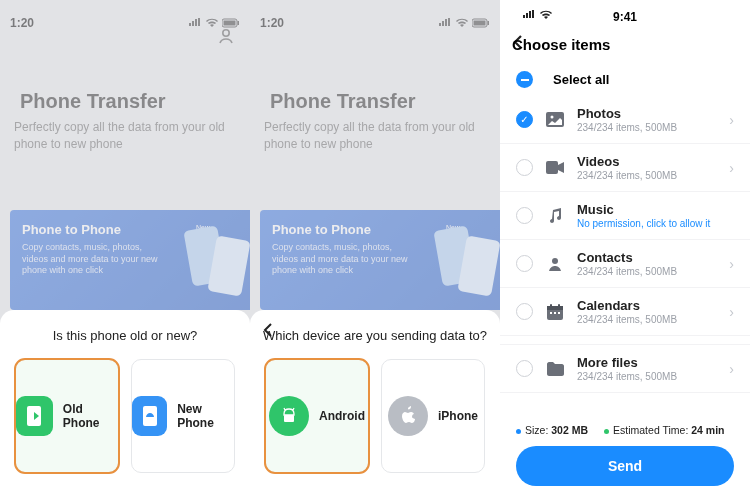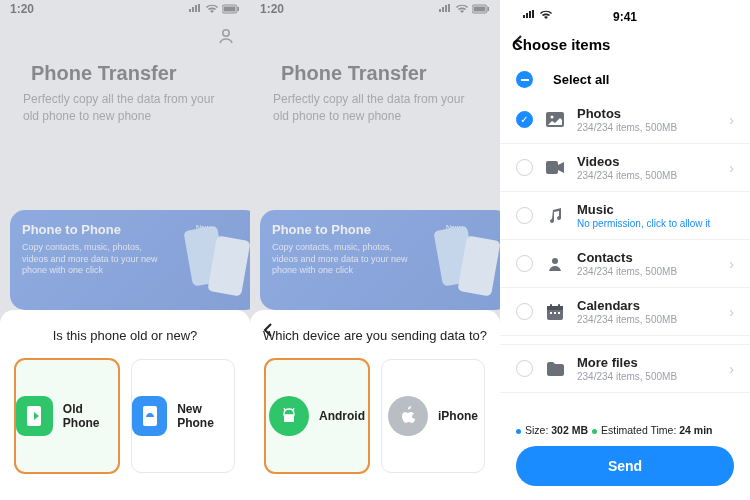--- a/index.html
+++ b/index.html
@@ -1,26 +1,26 @@
 <!DOCTYPE html>
 <html><head>
 <meta charset="utf-8">
 <style>
 *{margin:0;padding:0;box-sizing:border-box;font-family:-apple-system,BlinkMacSystemFont,"Segoe UI",sans-serif}
 body{width:750px;height:500px;display:flex;background:#fff;overflow:hidden}
 .panel{height:500px;position:relative;overflow:hidden}
 .p1,.p2{width:250px;background:#e9ebee}
 .p3{width:250px;background:#fff;display:flex;flex-direction:column}
 .dim{position:absolute;inset:0;background:rgba(220,220,224,.55);z-index:5;pointer-events:none}
-.status{display:flex;justify-content:space-between;align-items:center;padding:2px 10px;font-size:12px;font-weight:600}
+.status{display:flex;justify-content:space-between;align-items:center;padding:16px 10px;font-size:12px;font-weight:600}
 .status-icons{display:flex;gap:3px;align-items:center}
 .profile{position:absolute;top:26px;right:14px}
-.title{font-size:20px;font-weight:700;color:#222;padding:44px 31px 6px}
-.sub{font-size:12px;color:#666;padding:0 23px;line-height:1.4}
-.promo{position:absolute;top:210px;left:10px;right:-10px;height:100px;background:linear-gradient(135deg,#2f6fe0,#1a56c7);border-radius:15px;padding:12px;overflow:hidden}
+.title{font-size:20px;font-weight:700;color:#222;padding:44px 20px 6px}
+.sub{font-size:12px;color:#666;padding:0 14px;line-height:1.4}
+.promo{position:absolute;top:210px;left:10px;right:-10px;height:100px;background:linear-gradient(135deg,#2f6fe0,#1a56c7);border-radius:4px;padding:12px;overflow:hidden}
 .promo h3{color:#fff;font-size:13px;font-weight:600;margin-bottom:5px}
 .promo p{color:#dce6fb;font-size:9px;line-height:1.3;width:60%}
 .promo .mock{position:absolute;right:8px;top:14px;width:85px;height:75px}
 .mock-phone{position:absolute;width:34px;height:56px;border-radius:5px;background:#a8ccf7}
 .mock-phone.back{right:30px;top:4px;transform:rotate(-10deg)}
 .mock-phone.front{right:6px;top:14px;transform:rotate(10deg);background:#d7e9ff}
 .mock-label{position:absolute;font-size:7px;color:#fff;right:42px;top:0}
 .sheet{position:absolute;bottom:0;left:0;right:0;height:190px;background:#fff;border-top-left-radius:14px;border-top-right-radius:14px;z-index:10;padding:14px 12px}
 .sheet .back{position:absolute;left:12px;top:12px;font-size:18px}
 .sheet-q{text-align:center;font-size:13px;font-weight:500;color:#222;margin-bottom:16px;margin-top:4px}
@@ -50,21 +50,21 @@
 .rb{width:17px;height:17px;border-radius:50%;border:1.5px solid #cfd2d7;flex-shrink:0}
 .rb.on{background:#1a8cff;border-color:#1a8cff;display:flex;align-items:center;justify-content:center}
 .rb.on::after{content:"✓";color:#fff;font-size:10px}
 .ic{width:20px;color:#6b6f78;flex-shrink:0;display:flex;justify-content:center}
 .txt{flex:1}
 .txt .nm{font-size:13px;font-weight:600;color:#222}
 .txt .dt{font-size:10px;color:#9ca0a8;margin-top:1px}
 .txt .dt.link{color:#1a8cff}
 .chev{color:#c5c8ce;font-size:14px}
 .footer{padding:10px 16px 14px}
-.meta{font-size:10.5px;color:#222;margin-bottom:10px;display:flex;gap:4px;align-items:center}
+.meta{font-size:10.5px;color:#222;margin-bottom:10px;display:flex;gap:16px;align-items:center}
 .dot{width:5px;height:5px;border-radius:50%;display:inline-block;margin-right:4px}
 .dot.b{background:#1a8cff}.dot.g{background:#2fc56a}
 .send{width:100%;height:40px;border-radius:20px;background:#1a8cff;color:#fff;border:none;font-size:14px;font-weight:600}
 </style>
 </head>
 <body>
 
 <div class="panel p1">
   <div class="status">
     <span>1:20</span>

